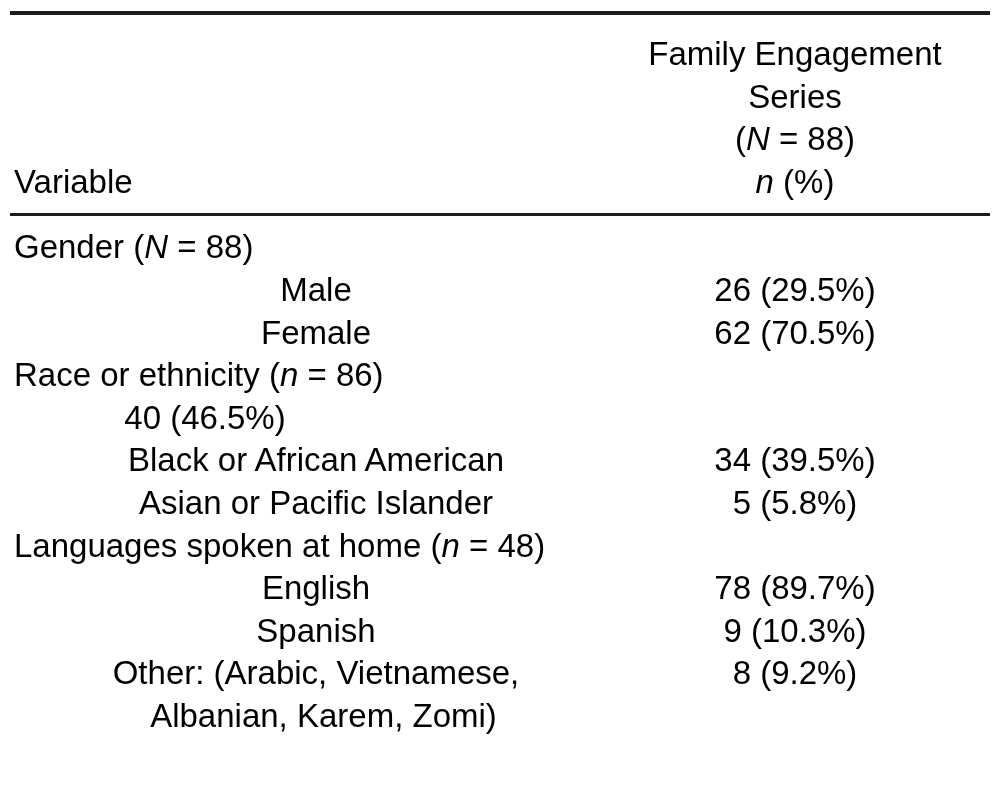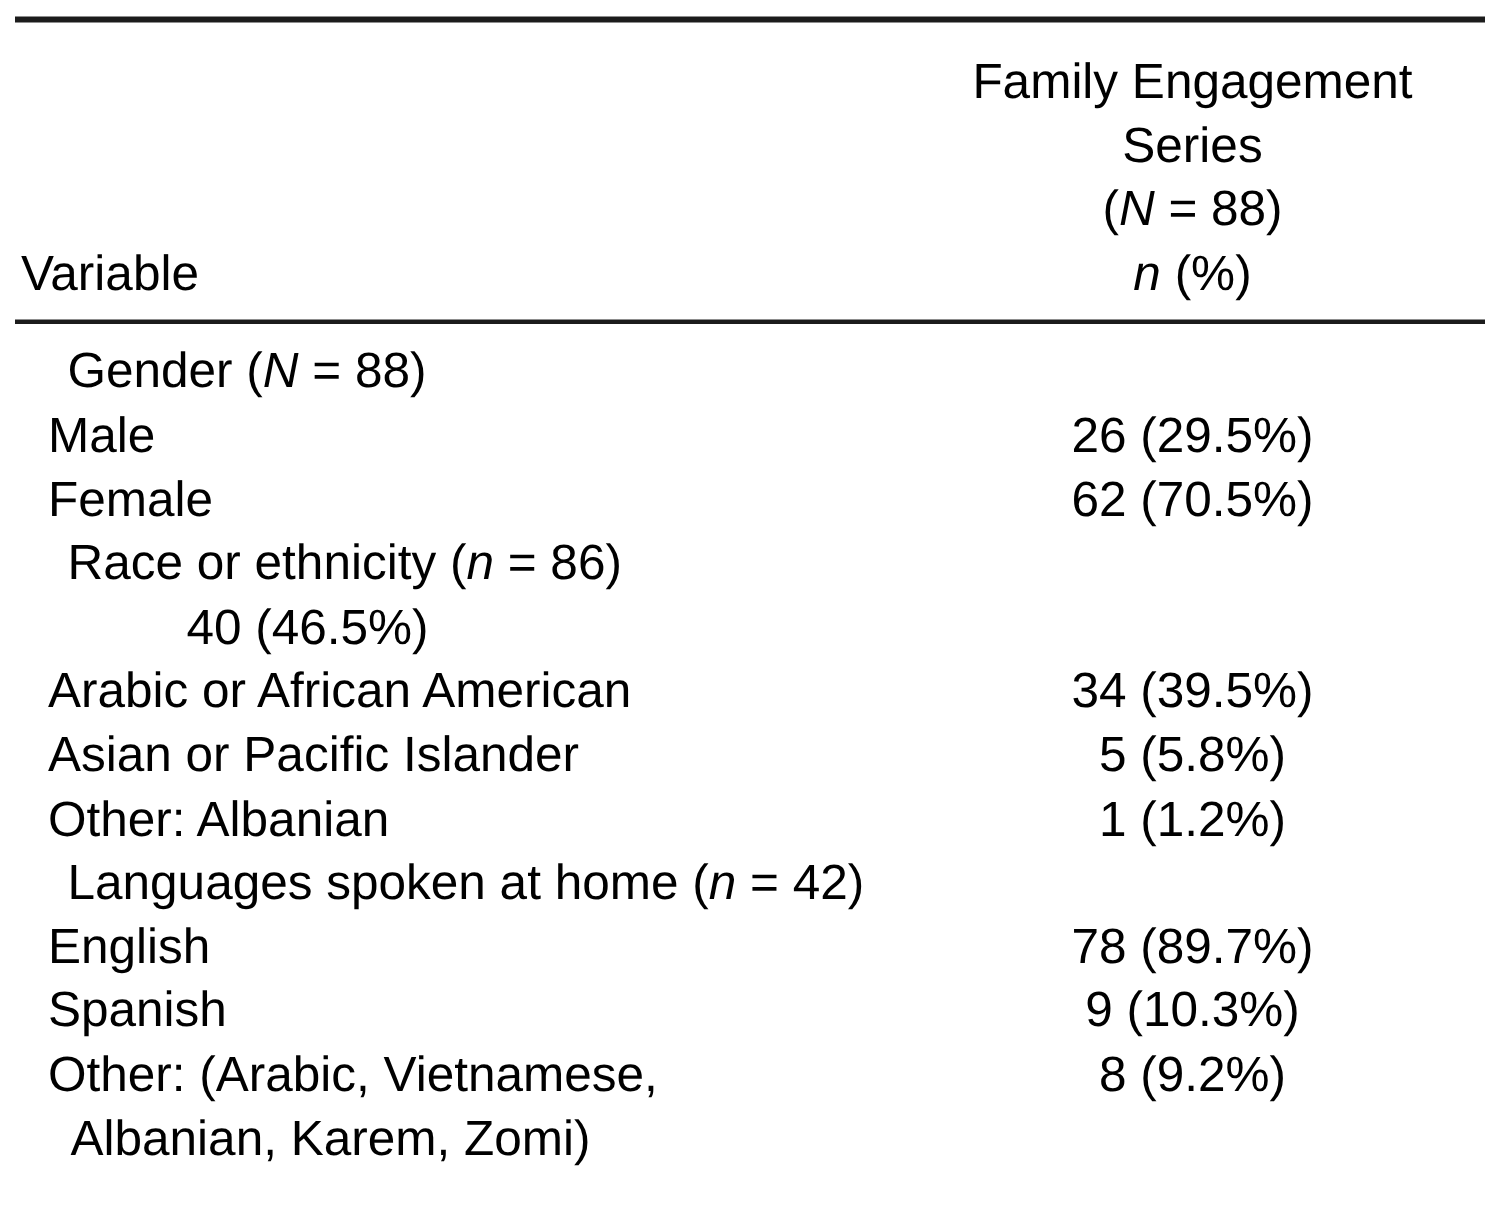--- a/index.html
+++ b/index.html
@@ -24,22 +24,22 @@
   .rule-top { height: 4px; margin-top: 11px; }
   .rule-mid { height: 3px; }
 
   .thead { display: flex; padding: 18px 0 10px 0; }
   .hleft { flex: 1; display: flex; align-items: flex-end; padding-left: 4px; }
   .hright { width: 390px; text-align: center; }
 
   .tbody { padding: 10px 0 11px 0; }
   .row { display: flex; align-items: flex-start; }
   .lbl { flex: 1; }
-  .lbl.group { padding-left: 4px; margin-left: 31px; }
-  .lbl.item { padding-left: 22px; }
+  .lbl.group { padding-left: 4px; }
+  .lbl.item { padding-left: 22px; text-align: center; }
   .wrap2 { padding-left: 15px; }
   .val { width: 390px; text-align: center; }
 
   i { font-style: italic; }
 </style>
 </head>
 <body>
 
 <div class="page">
   <div class="table">
@@ -79,39 +79,35 @@
       <div class="row">
         <div class="lbl group"><span>Race or ethnicity (</span><i>n</i><span> = 86)</span></div>
         <div class="val"></div>
       </div>
 
       <div class="row">
         <div class="val">40 (46.5%)</div>
       </div>
 
       <div class="row">
-        <div class="lbl item">Arabic or African American</div>
+        <div class="lbl item">Black or African American</div>
         <div class="val">34 (39.5%)</div>
       </div>
 
       <div class="row">
       </div>
 
       <div class="row">
         <div class="lbl item">Asian or Pacific Islander</div>
         <div class="val">5 (5.8%)</div>
       </div>
 
-      <div class="row">
-        <div class="lbl item">Other: Albanian</div>
-        <div class="val">1 (1.2%)</div>
-      </div>
 
       <div class="row">
-        <div class="lbl group"><span>Languages spoken at home (</span><i>n</i><span> = 42)</span></div>
+        <div class="lbl group"><span>Languages spoken at home (</span><i>n</i><span> = 48)</span></div>
         <div class="val"></div>
       </div>
 
       <div class="row">
         <div class="lbl item">English</div>
         <div class="val">78 (89.7%)</div>
       </div>
 
       <div class="row">
         <div class="lbl item">Spanish</div>

